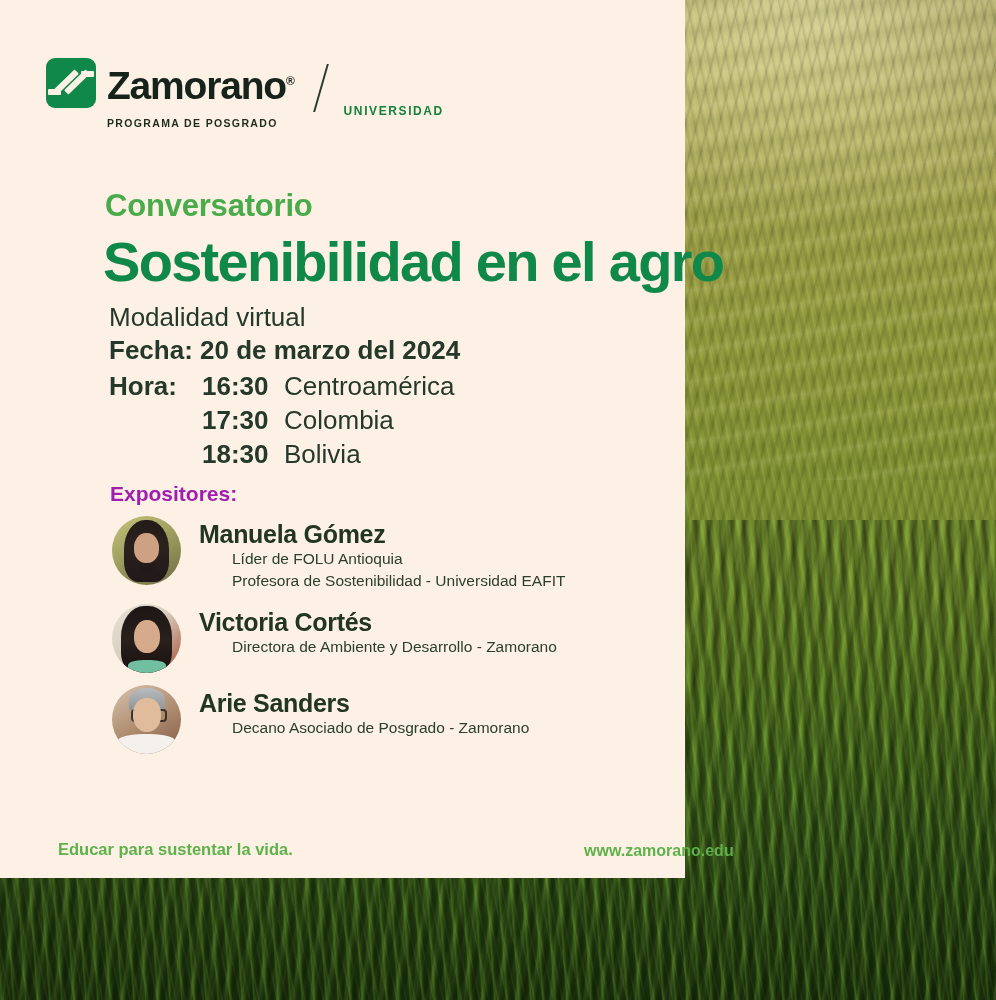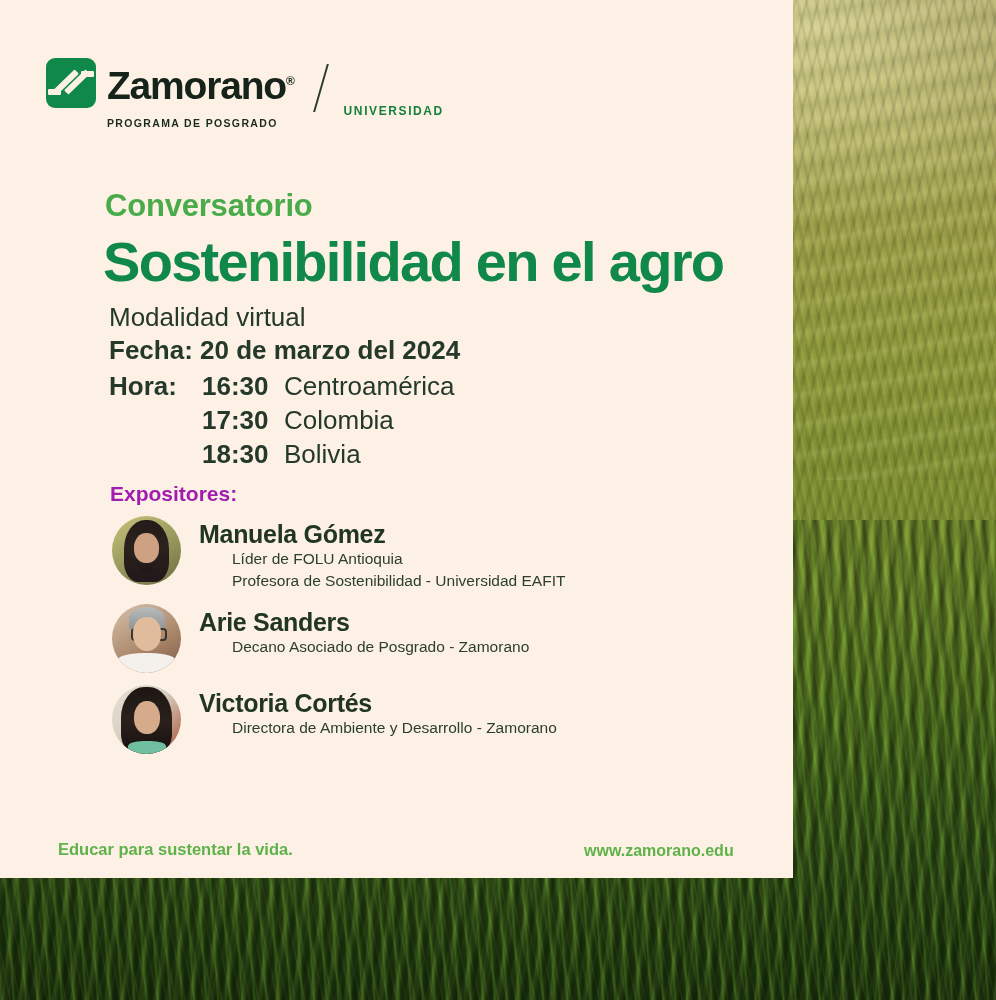--- a/index.html
+++ b/index.html
@@ -100,21 +100,21 @@
     position: absolute;
     inset: 0;
     background: radial-gradient(ellipse 130% 90% at 55% 40%, rgba(0,0,0,0) 40%, rgba(0,0,0,0.28) 100%);
   }
 
   
   .panel {
     position: absolute;
     left: 0;
     top: 0;
-    width: 793px;
+    width: 685px;
     height: 878px;
     background: #fcf1e4;
   }
 
   
   .logo-row {
     position: absolute;
     left: 46px;
     top: 58px;
     display: flex;
@@ -472,39 +472,39 @@
           <span class="glasses"></span>
         </div>
         <div class="speaker-text">
           <div class="speaker-name">Manuela Gómez</div>
           <div class="speaker-role">Líder de FOLU Antioquia</div>
           <div class="speaker-role">Profesora de Sostenibilidad - Universidad EAFIT</div>
         </div>
       </div>
 
       <div class="speaker">
+        <div class="avatar av2">
+          <span class="scarf"></span>
+        </div>
+        <div class="speaker-text">
+          <div class="speaker-name">Victoria Cortés</div>
+          <div class="speaker-role">Directora de Ambiente y Desarrollo - Zamorano</div>
+        </div>
+      </div>
+
+      <div class="speaker">
         <div class="avatar av3">
           <span class="shirt"></span>
           <span class="glasses"></span>
         </div>
         <div class="speaker-text">
           <div class="speaker-name">Arie Sanders</div>
           <div class="speaker-role">Decano Asociado de Posgrado - Zamorano</div>
         </div>
       </div>
 
-      <div class="speaker">
-        <div class="avatar av2">
-          <span class="scarf"></span>
-        </div>
-        <div class="speaker-text">
-          <div class="speaker-name">Victoria Cortés</div>
-          <div class="speaker-role">Directora de Ambiente y Desarrollo - Zamorano</div>
-        </div>
-      </div>
-
     </div>
 
     <div class="tagline">Educar para sustentar la vida.</div>
     <div class="weburl">www.zamorano.edu</div>
 
   </div>
 </div>
 
 </body></html>

